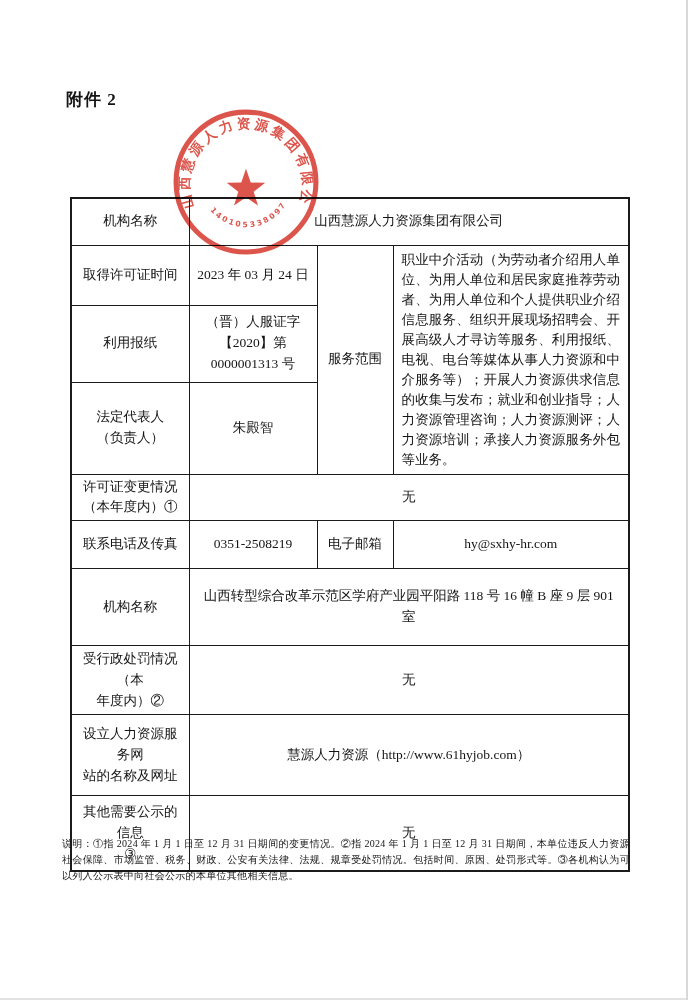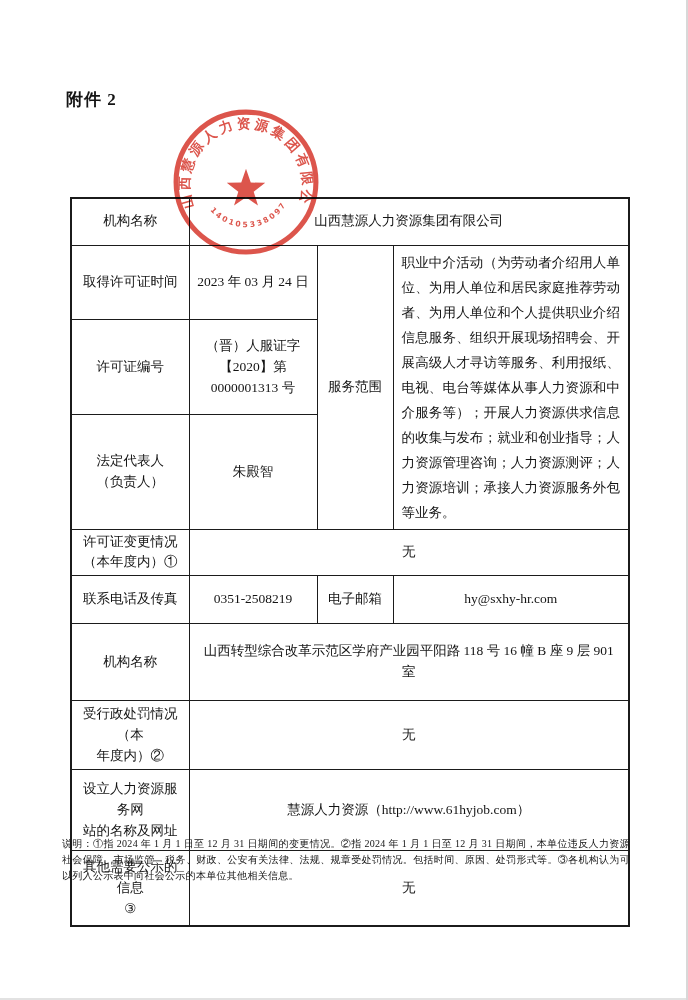--- a/index.html
+++ b/index.html
@@ -40,21 +40,21 @@
   table.report{border-width:2px;}
   td{
     font-size:13.5px;line-height:1.55;
     padding:2px 6px;vertical-align:middle;
     text-align:center;
     word-break:break-all;
   }
   td.lbl{font-weight:normal;}
   td.scope{
     text-align:justify;text-justify:inter-ideograph;
-    padding:4px 8px;line-height:25px;vertical-align:middle;
+    padding:4px 8px;line-height:20px;vertical-align:middle;
   }
   .pre{white-space:pre-line;margin-left:18px;}
   .notes{
     position:absolute;left:62px;top:836px;width:568px;
     font-size:10px;line-height:1.62;
     text-align:justify;text-justify:inter-ideograph;
     letter-spacing:.3px;
   }
   .col1{width:118px;} .col2{width:128px;} .col3{width:76px;} .col4{width:236px;}
 </style>
@@ -79,21 +79,21 @@
       <td class="lbl">机构名称</td>
       <td colspan="3">山西慧源人力资源集团有限公司</td>
     </tr>
     <tr style="height:53px">
       <td class="lbl">取得许可证时间</td>
       <td>2023 年 03 月 24 日</td>
       <td rowspan="3" class="lbl">服务范围</td>
       <td rowspan="3" class="scope">职业中介活动（为劳动者介绍用人单位、为用人单位和居民家庭推荐劳动者、为用人单位和个人提供职业介绍信息服务、组织开展现场招聘会、开展高级人才寻访等服务、利用报纸、电视、电台等媒体从事人力资源和中介服务等）；开展人力资源供求信息的收集与发布；就业和创业指导；人力资源管理咨询；人力资源测评；人力资源培训；承接人力资源服务外包等业务。</td>
     </tr>
     <tr style="height:59px">
-      <td class="lbl">许可证编号</td>
+      <td class="lbl">利用报纸</td>
       <td class="pre">（晋）人服证字
 【2020】第
 0000001313 号</td>
     </tr>
     <tr style="height:81px">
       <td class="lbl pre">法定代表人
 （负责人）</td>
       <td>朱殿智</td>
     </tr>
     <tr style="height:46px">

